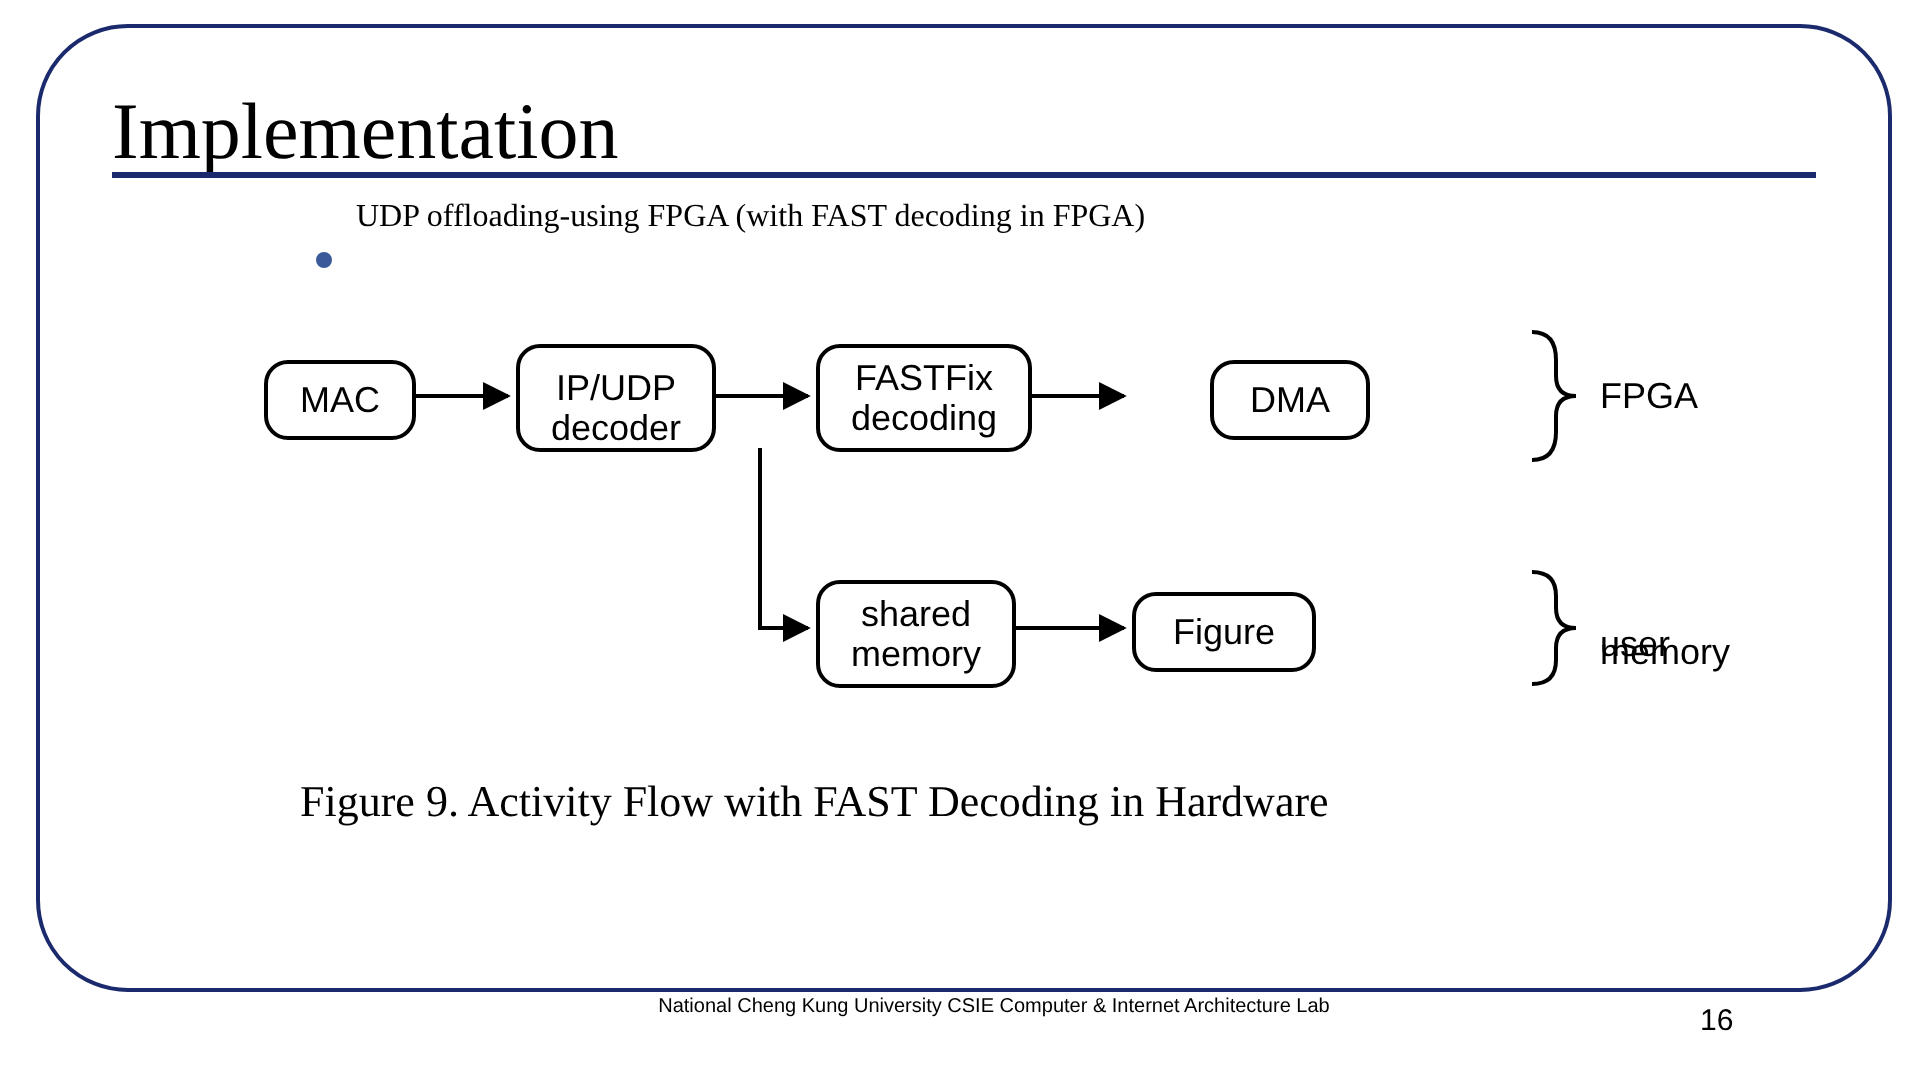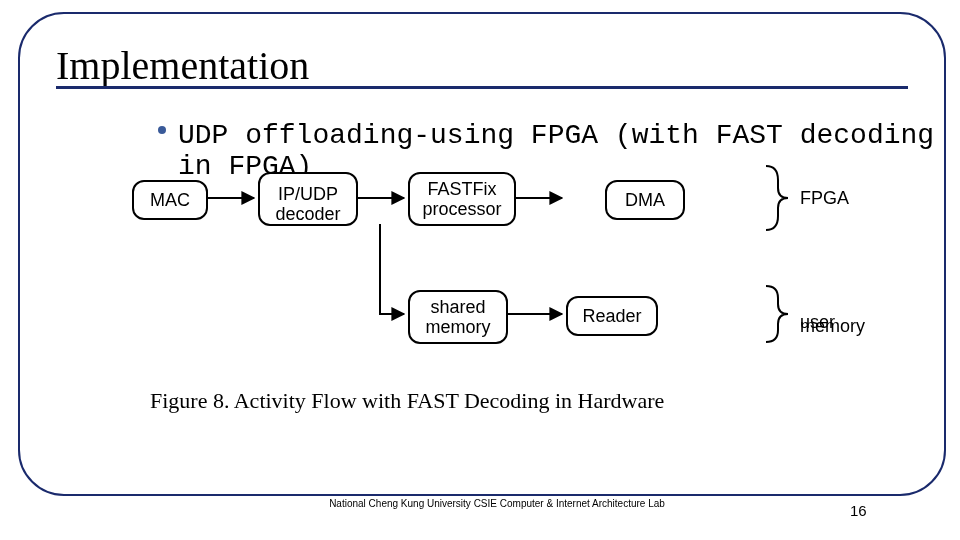--- a/index.html
+++ b/index.html
@@ -1,20 +1,20 @@
 <!DOCTYPE html>
 <html><head>
 <meta charset="utf-8">
 <style>
   html,body{margin:0;padding:0;width:960px;height:540px;background:#fff;font-family:"Times New Roman",serif;}
   .frame{position:absolute;left:18px;top:12px;width:924px;height:480px;border:2px solid #1a2a6c;border-radius:46px;}
   .title{position:absolute;left:56px;top:42px;font-size:40px;color:#000;}
   .hr{position:absolute;left:56px;top:86px;width:852px;height:3px;background:#1a2a6c;}
   .bullet-dot{position:absolute;left:158px;top:126px;width:8px;height:8px;border-radius:50%;background:#3a5a99;}
-  .bullet-text{position:absolute;left:178px;top:120px;font-size:28px;color:#000;font-family:Liberation Mono, monospace;}
+  .bullet-text{position:absolute;left:178px;top:100px;font-size:16px;color:#000;}
   .node{position:absolute;border:2px solid #000;border-radius:12px;text-align:center;display:flex;align-items:center;justify-content:center;flex-direction:column;font-family:Arial,sans-serif;font-size:18px;line-height:20px;background:#fff;}
   .caption{position:absolute;left:150px;top:388px;font-size:22px;}
   .footer{position:absolute;left:282px;top:498px;width:430px;text-align:center;font-family:Arial,sans-serif;font-size:10px;color:#000;}
   .pagenum{position:absolute;left:850px;top:502px;font-family:Arial,sans-serif;font-size:15px;color:#000;}
   .label-plain{position:absolute;font-family:Arial,sans-serif;font-size:18px;}
   svg.overlay{position:absolute;left:0;top:0;width:960px;height:540px;pointer-events:none;}
 </style>
 </head>
 <body>
 
@@ -28,31 +28,31 @@
 
 <div class="node" style="left:132px;top:180px;width:72px;height:36px;">
   <span>MAC</span>
 </div>
 <div class="node" style="left:258px;top:172px;width:96px;height:50px;justify-content:flex-end;">
   <span>IP/UDP</span>
   <span>decoder</span>
 </div>
 <div class="node" style="left:408px;top:172px;width:104px;height:50px;">
   <span>FASTFix</span>
-  <span>processor</span>
+  <span>decoding</span>
 </div>
 <div class="node" style="left:566px;top:180px;width:76px;height:36px;margin-left:39px;">
   <span>DMA</span>
 </div>
 <div class="node" style="left:408px;top:290px;width:96px;height:50px;">
   <span>shared</span>
   <span>memory</span>
 </div>
 <div class="node" style="left:566px;top:296px;width:88px;height:36px;">
-  <span>Reader</span>
+  <span>Figure</span>
 </div>
 
 <div class="label-plain" style="left:800px;top:188px;">FPGA</div>
 <div class="label-plain" style="left:800px;top:296px;margin-top:16px;">user</div>
 <div class="label-plain" style="left:800px;top:316px;">memory</div>
 
 <svg class="overlay">
   <defs>
     <marker id="ah" viewBox="0 0 10 10" refX="9" refY="5" markerWidth="7" markerHeight="7" orient="auto">
       <path d="M0,0 L10,5 L0,10 z" fill="#000"></path>
@@ -65,16 +65,16 @@
 
   <polyline points="380,224 380,314 404,314" fill="none" stroke="#000" stroke-width="2" marker-end="url(#ah)"></polyline>
 
   <line x1="506" y1="314" x2="562" y2="314" stroke="#000" stroke-width="2" marker-end="url(#ah)"></line>
 
   <path d="M766,166 q12,0 12,14 v8 q0,10 10,10 q-10,0 -10,10 v8 q0,14 -12,14" fill="none" stroke="#000" stroke-width="2"></path>
 
   <path d="M766,286 q12,0 12,12 v6 q0,10 10,10 q-10,0 -10,10 v6 q0,12 -12,12" fill="none" stroke="#000" stroke-width="2"></path>
 </svg>
 
-<div class="caption">Figure 8.  Activity Flow with FAST Decoding in Hardware</div>
+<div class="caption">Figure 9.  Activity Flow with FAST Decoding in Hardware</div>
 
 <div class="footer">National Cheng Kung University CSIE Computer &amp; Internet Architecture Lab</div>
 <div class="pagenum">16</div>
 
 </body></html>

